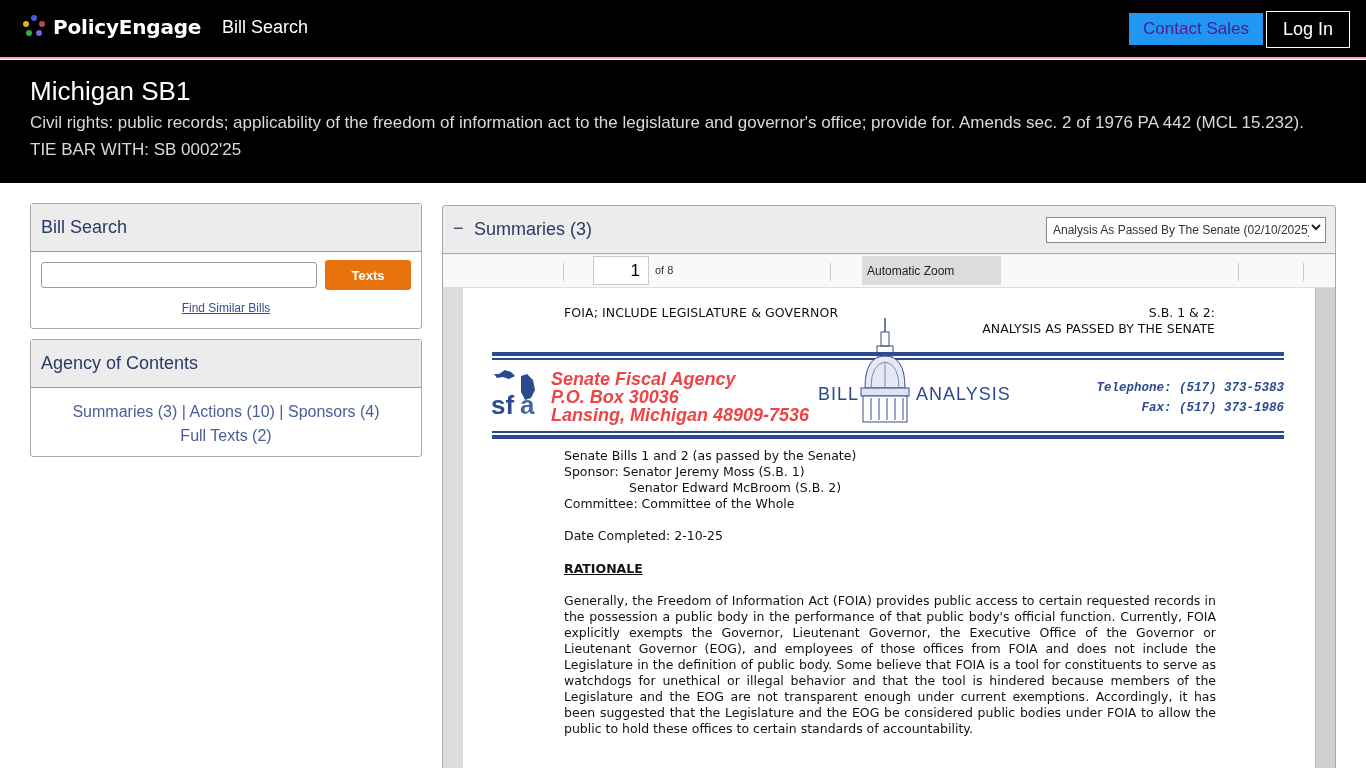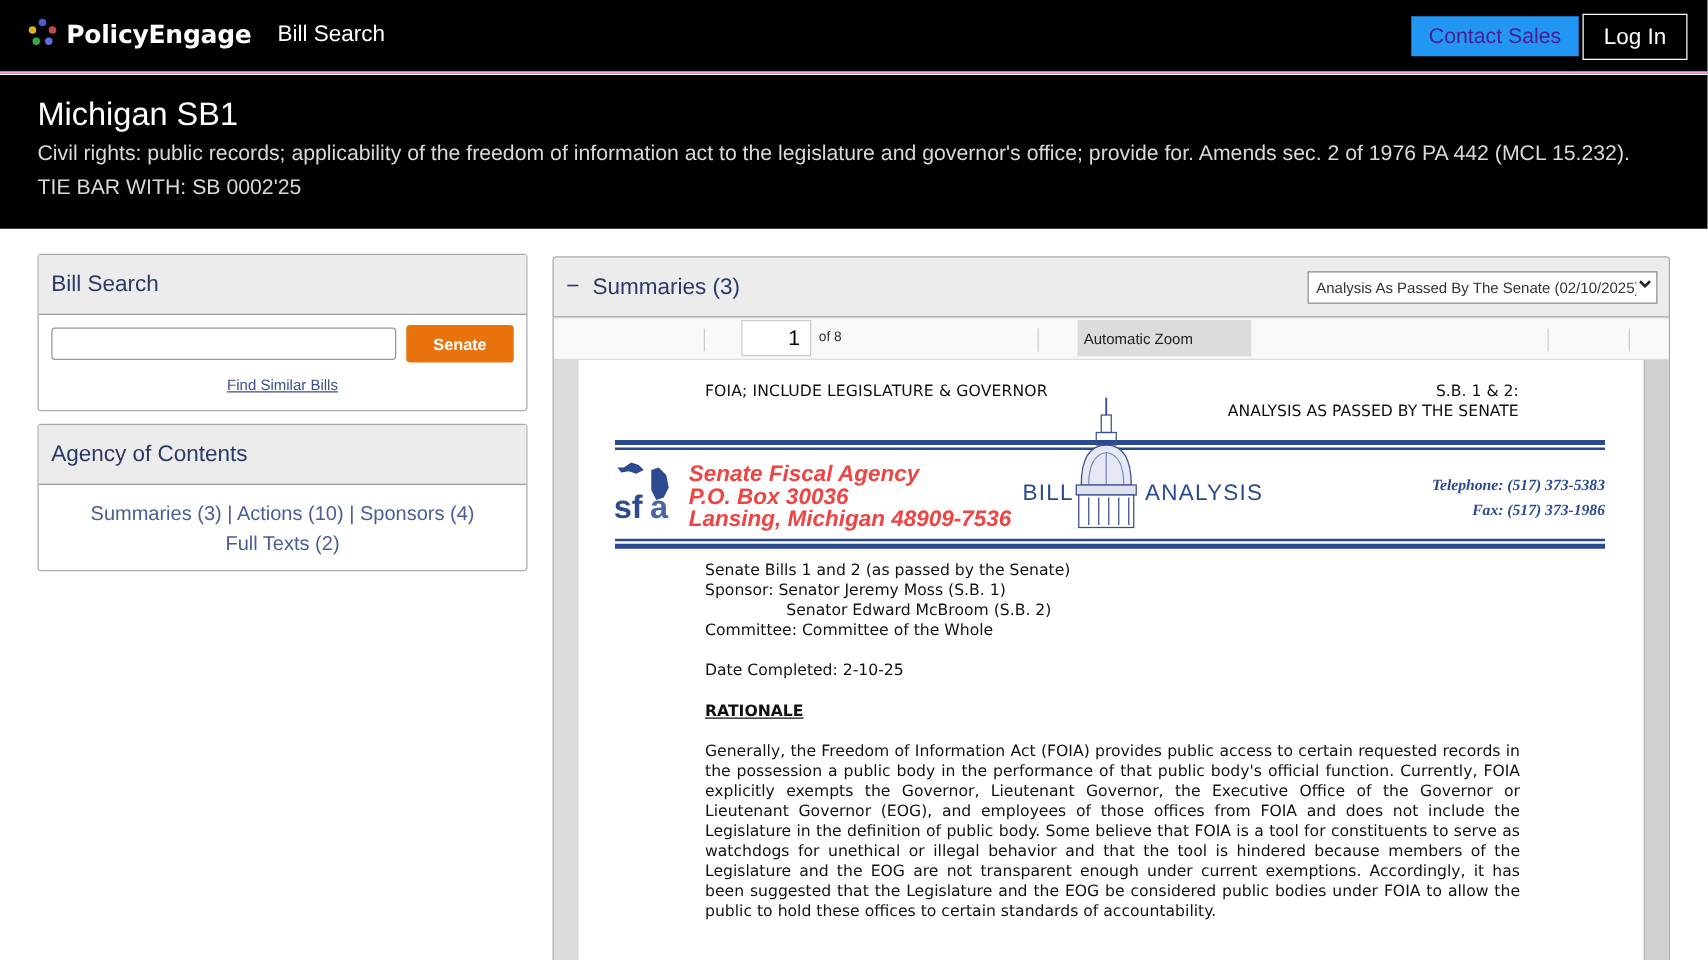--- a/index.html
+++ b/index.html
@@ -53,21 +53,21 @@
   .doc-topleft { position: absolute; left: 101px; top: 17px; font-size: 12.5px; letter-spacing: 0.1px; }
   .doc-topright { position: absolute; right: 101px; top: 17px; font-size: 12.5px; text-align: right; line-height: 16px; }
   .rule { position: absolute; left: 29px; width: 792px; }
   .rule .thick { height: 4px; background: #2b4a8f; }
   .rule .thin { height: 2px; background: #2b4a8f; margin-top: 2px; }
   .sfa-logo { position: absolute; left: 28px; top: 80px; width: 55px; height: 52px; }
   .sfa-addr { position: absolute; left: 88px; top: 82px; font-family: "Liberation Sans", sans-serif; font-style: italic; font-weight: bold; font-size: 18px; color: #ef4444; line-height: 18px; }
   .bill-word { position: absolute; left: 355px; top: 96px; font-family: "Liberation Sans", sans-serif; font-size: 18px; color: #2b4a8f; letter-spacing: 1px; }
   .analysis-word { position: absolute; left: 453px; top: 96px; font-family: "Liberation Sans", sans-serif; font-size: 18px; color: #2b4a8f; letter-spacing: 1px; }
   .capitol { position: absolute; left: 396px; top: 30px; width: 52px; height: 108px; }
-  .contact-info { position: absolute; right: 32px; top: 90px; text-align: right; font-family: Liberation Serif, serif; font-style: italic; font-weight: bold; font-size: 12.5px; color: #2b4a8f; line-height: 20px; }
+  .contact-info { position: absolute; right: 32px; top: 90px; text-align: right; font-family: Liberation Mono, monospace; font-style: italic; font-weight: bold; font-size: 12.5px; color: #2b4a8f; line-height: 20px; }
 
   .doc-body { position: absolute; left: 101px; top: 160px; width: 652px; font-size: 12.5px; line-height: 16px; }
   .doc-body .indent { padding-left: 65px; }
   .doc-body .gap { height: 16px; }
   .doc-body .rationale { font-weight: bold; text-decoration: underline; margin-top: 1px; }
   .doc-body .para { text-align: justify; }
 </style>
 </head>
 <body>
 
@@ -88,21 +88,21 @@
 </div>
 
 <div class="hero">
   <h1>Michigan SB1</h1>
   <p>Civil rights: public records; applicability of the freedom of information act to the legislature and governor's office; provide for. Amends sec. 2 of 1976 PA 442 (MCL 15.232). TIE BAR WITH: SB 0002'25</p>
 </div>
 
 <div class="panel search-panel">
   <div class="panel-head">Bill Search</div>
   <input class="search-input" type="text" placeholder="" style="">
-  <button class="search-btn">Senate</button>
+  <button class="search-btn">Texts</button>
   <a class="similar-link">Find Similar Bills</a>
 </div>
 
 <div class="panel toc-panel">
   <div class="panel-head">Agency of Contents</div>
   <div class="toc-body">
     <a>Summaries (3)</a>
     <span class="sep">|</span>
     <a>Actions (10)</a>
     <span class="sep">|</span>

